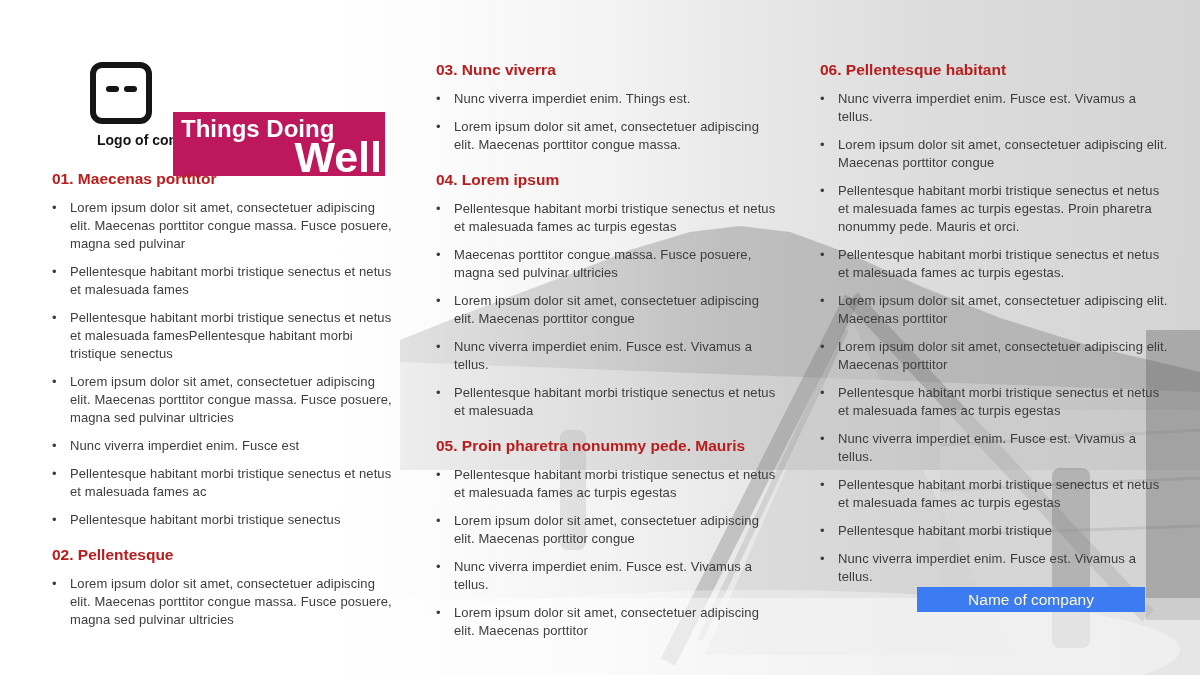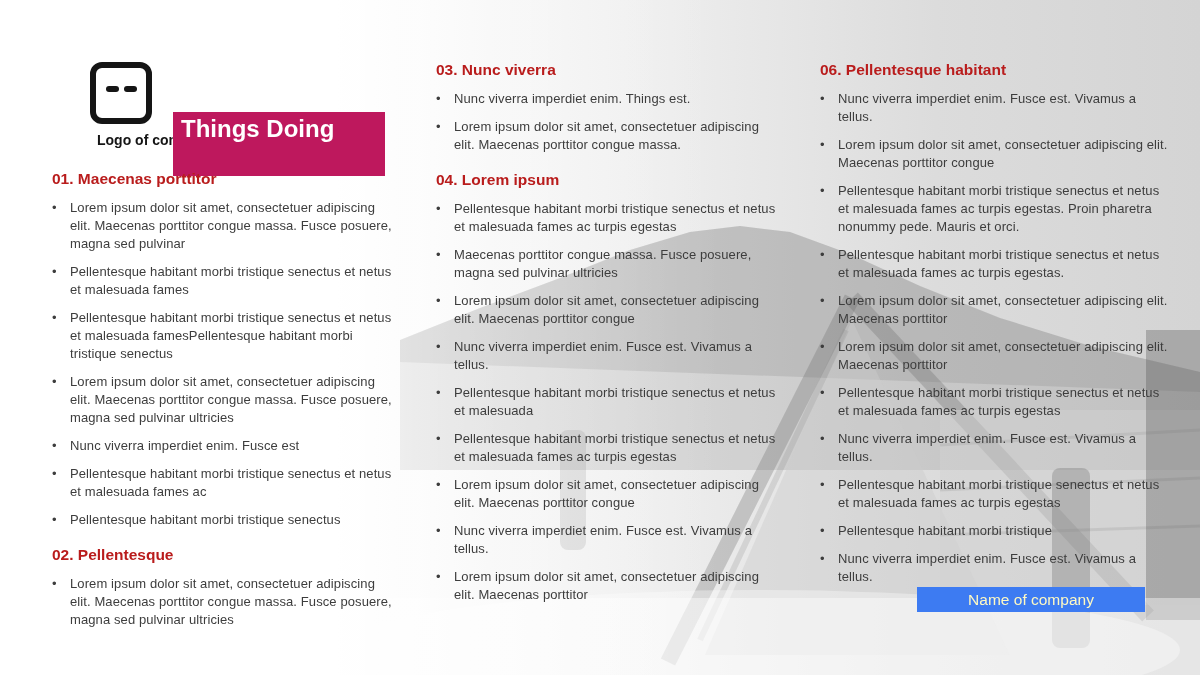--- a/index.html
+++ b/index.html
@@ -68,20 +68,21 @@
 <div class="logo-wrap">
   <div class="logo-box">
     <span class="logo-dash"></span>
     <span class="logo-dash"></span>
   </div>
   <div class="logo-label">Logo of company</div>
 </div>
 
 <div class="title-box">
   <div class="title-line1">Things Doing</div>
+  <div class="title-line2">Well</div>
 </div>
 
 <div id="columns">
     <div class="column col1">
       <div class="sec-heading">01. Maecenas porttitor</div>
       <div class="bullet">
         <span class="marker">•</span>
         <span class="btext">Lorem ipsum dolor sit amet, consectetuer adipiscing elit. Maecenas porttitor congue massa. Fusce posuere, magna sed pulvinar</span>
       </div>
       <div class="bullet">
@@ -138,20 +139,21 @@
         <span class="btext">Lorem ipsum dolor sit amet, consectetuer adipiscing elit. Maecenas porttitor congue</span>
       </div>
       <div class="bullet">
         <span class="marker">•</span>
         <span class="btext">Nunc viverra imperdiet enim. Fusce est. Vivamus a tellus.</span>
       </div>
       <div class="bullet">
         <span class="marker">•</span>
         <span class="btext">Pellentesque habitant morbi tristique senectus et netus et malesuada</span>
       </div>
+      <div class="sec-heading">05. Proin pharetra nonummy pede. Mauris</div>
       <div class="bullet">
         <span class="marker">•</span>
         <span class="btext">Pellentesque habitant morbi tristique senectus et netus et malesuada fames ac turpis egestas</span>
       </div>
       <div class="bullet">
         <span class="marker">•</span>
         <span class="btext">Lorem ipsum dolor sit amet, consectetuer adipiscing elit. Maecenas porttitor congue</span>
       </div>
       <div class="bullet">
         <span class="marker">•</span>

